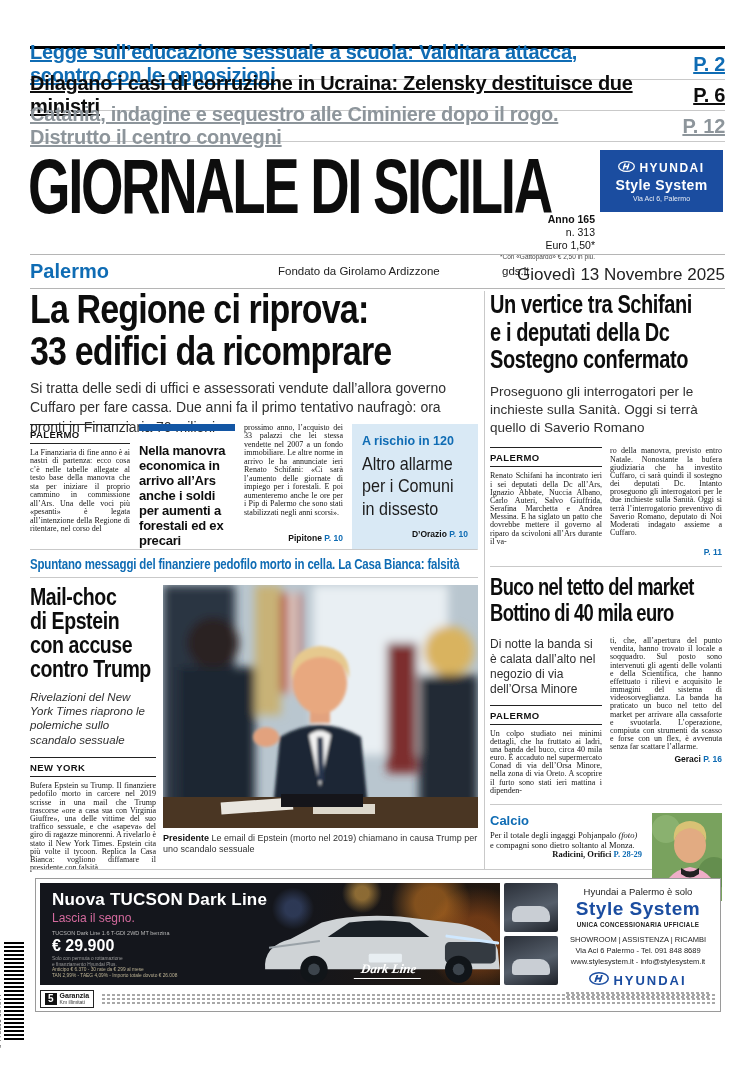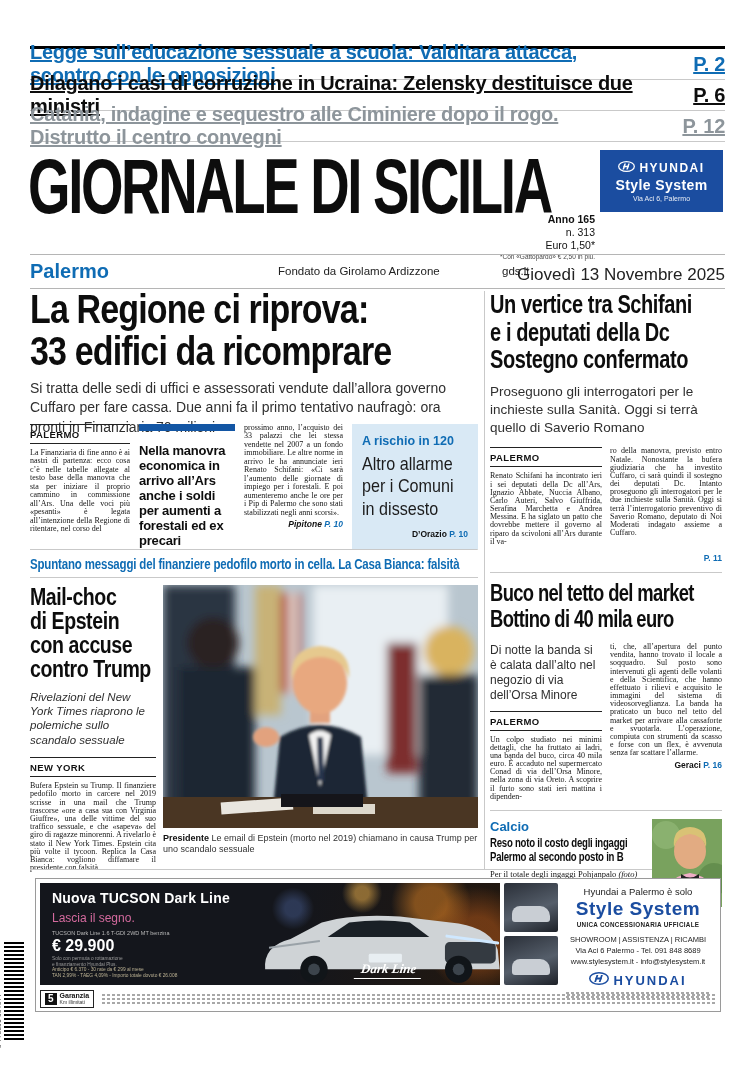--- a/index.html
+++ b/index.html
@@ -38,21 +38,21 @@
   .stand{color:#2f2f2f;}
   .byline{text-align:right;font-size:8.5px;font-weight:bold;color:#111;}
   .byline .pg{color:#0f6cb4;}
   
   .lead-head{position:absolute;left:30px;top:289px;width:530px;font-size:40px;line-height:1.04;
              letter-spacing:-1px;transform:scale(0.85,1);}
   .lead-stand{position:absolute;left:30px;top:379px;width:446px;font-size:14px;line-height:1.38;}
   .lead-cols{position:absolute;left:30px;top:424px;width:448px;height:124px;display:grid;
              grid-template-columns:100px 96px 99px 126px;gap:9px;}
   .lead-col3{display:flex;flex-direction:column;}
-  .lead-col3 .byline{margin-top:2px;font-style:italic;}
+  .lead-col3 .byline{margin-top:16px;}
   .summarybox{border-top:7px solid #1356a4;padding-top:12px;font-size:13px;font-weight:bold;
               line-height:1.16;letter-spacing:-0.2px;color:#0d0d0d;}
   .sidebox{background:#d9e9f5;padding:10px;display:flex;flex-direction:column;box-sizing:border-box;}
   .sidebox .skicker{color:#0f6cb4;font-weight:bold;font-size:12.5px;margin-bottom:5px;}
   .sidebox .stitle{font-size:19px;font-weight:400;line-height:1.18;color:#1c1c1c;width:125px;
                    transform:scale(0.85,1);transform-origin:left top;}
   .sidebox .byline{margin-top:auto;}
   
   .ep-strip{position:absolute;left:30px;top:549px;width:546px;border-top:1px solid #c9c9c9;
             padding:6px 0;color:#0f6cb4;font-weight:bold;font-size:14px;letter-spacing:-0.2px;
@@ -67,21 +67,21 @@
   .caption{position:absolute;left:163px;top:833px;width:315px;font-size:9px;color:#333;line-height:1.2;}
   .caption .cap-label{font-weight:bold;color:#111;}
   
   .vdiv{position:absolute;left:484px;top:291px;width:1px;height:578px;background:#c9c9c9;}
   .rcol{position:absolute;left:490px;top:291px;width:232px;}
   .r-head{font-size:25px;line-height:1.1;letter-spacing:-0.5px;width:290px;transform:scale(0.8,1);}
   .r-head-wrap{height:84px;}
   .r-stand{font-size:13.5px;line-height:1.32;margin-top:8px;}
   .twocol{display:grid;grid-template-columns:112px 112px;gap:8px;margin-top:11px;}
   .twocol .bodytext{line-height:1.02;}
-  .pgline{text-align:right;font-size:8.5px;font-weight:bold;color:#0f6cb4;margin-top:16px;}
+  .pgline{text-align:right;font-size:8.5px;font-weight:bold;color:#0f6cb4;margin-top:10px;}
   .r-rule{border-top:1px solid #c9c9c9;margin:9px 0 8px;}
   .m-head{font-size:23px;line-height:1.12;letter-spacing:-0.8px;width:290px;transform:scale(0.8,1);}
   .m-head-wrap{height:54px;}
   .m-stand{font-size:12px;line-height:1.26;margin-bottom:7px;}
   .m-grid{display:grid;grid-template-columns:112px 112px;gap:8px;margin-top:8px;}
   .m-grid .bodytext{line-height:1.02;}
   
   .calcio{display:flex;gap:10px;}
   .calcio-txt{width:152px;}
   .c-kicker{color:#0f6cb4;font-weight:bold;font-size:13px;}
@@ -93,21 +93,21 @@
   .full-rule{position:absolute;left:30px;width:692px;top:869px;height:1px;background:#c9c9c9;}
   
   .adbox{position:absolute;left:35px;top:878px;width:686px;height:134px;border:1px solid #9a9a9a;
          background:#fff;box-sizing:border-box;}
   .tucson{position:absolute;left:4px;top:4px;width:460px;height:102px;background:
       radial-gradient(circle at 85% 20%, rgba(255,150,40,.45) 0 4%, transparent 10%),
       radial-gradient(circle at 70% 10%, rgba(255,190,80,.5) 0 2%, transparent 6%),
       radial-gradient(circle at 95% 55%, rgba(255,120,30,.35) 0 5%, transparent 12%),
       radial-gradient(circle at 55% 25%, rgba(120,160,255,.25) 0 3%, transparent 8%),
       linear-gradient(100deg,#14161c 55%,#23180f 100%);overflow:hidden;color:#fff;}
-  .tucson .t-title{position:absolute;left:12px;top:7px;font-size:14px;font-weight:bold;letter-spacing:.2px;}
+  .tucson .t-title{position:absolute;left:12px;top:7px;font-size:17px;font-weight:bold;letter-spacing:.2px;}
   .tucson .t-tag{position:absolute;left:12px;top:28px;font-size:12px;color:#d46a9e;}
   .tucson .t-model{position:absolute;left:12px;top:47px;font-size:5.5px;color:#b9b9b9;}
   .tucson .t-price{position:absolute;left:12px;top:54px;font-size:16px;font-weight:bold;}
   .tucson .t-cond{position:absolute;left:12px;top:73px;font-size:4.8px;color:#9a9a9a;line-height:1.35;}
   .tucson .t-fin{position:absolute;left:12px;top:84px;font-size:4.8px;color:#bdb394;line-height:1.35;}
   .tucson .t-car{position:absolute;right:-6px;bottom:-2px;}
   .tucson .t-darkline{position:absolute;right:78px;bottom:6px;font-family:"Liberation Serif",serif;
         font-style:italic;font-weight:bold;font-size:13px;color:#fff;transform:skewX(-8deg);
         border-bottom:1px solid #fff;padding:0 6px 1px;}
   .carstrip{position:absolute;left:468px;top:4px;width:54px;height:102px;display:flex;
@@ -315,24 +315,20 @@
           <span class="pg">P. 16</span>
         </div>
       </div>
     </div>
 
     <div class="r-rule"></div>
 
     <div class="calcio">
       <div class="calcio-txt">
         <div class="c-kicker">Calcio</div>
-        <div class="c-head-wrap">
-          <div class="hl c-head prewrap">Reso noto il costo degli ingaggi
-Palermo al secondo posto in B</div>
-        </div>
         <div class="c-body">
           <span>Per il totale degli ingaggi Pohjanpalo </span><span class="foto">(foto)</span><span> e compagni sono dietro soltanto al Monza.</span>
           <div class="byline">
             <span>Radicini, Orifici</span>
             <span class="pg">P. 28-29</span>
           </div>
         </div>
       </div>
       <div class="calcio-photo">
         <svg width="70" height="88" viewBox="0 0 70 88">

